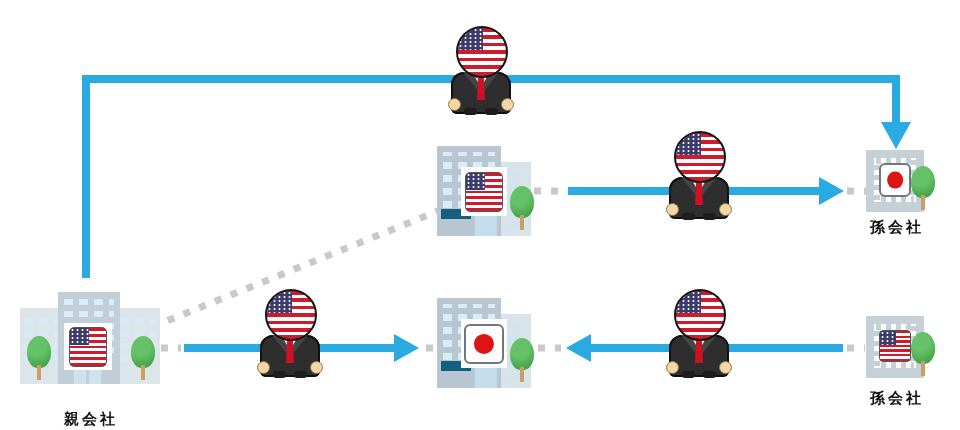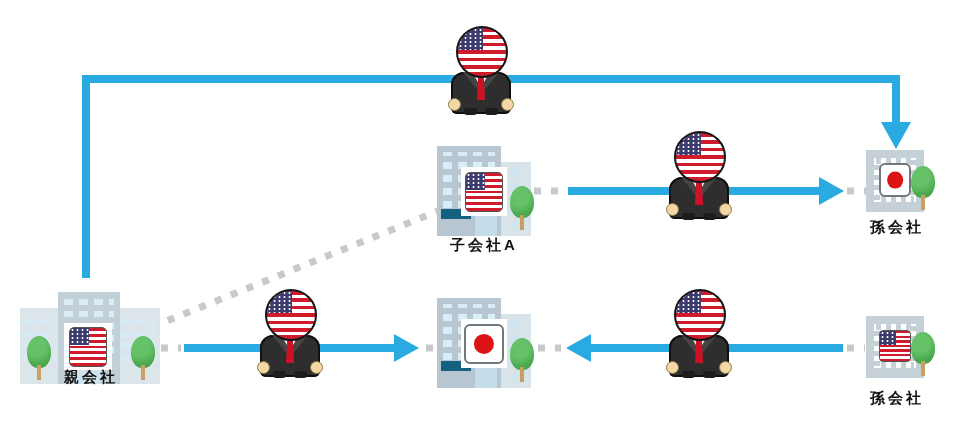--- a/index.html
+++ b/index.html
@@ -188,42 +188,41 @@
     </div>
     <div class="tree" style="left:8px;top:44px">
         <div class="crown"></div>
         <div class="trunk"></div>
       </div>
     <div class="tree" style="left:112px;top:44px">
         <div class="crown"></div>
         <div class="trunk"></div>
       </div>
   </div>
-  <div class="label" style="left:21px;top:368px">親会社</div>
+  <div class="label" style="left:21px;top:410px">親会社</div>
 
   <div class="node office" style="left:435px;top:146px;width:100px;height:90px">
     <div class="tower tower-back">
         <div class="windows"></div>
       </div>
     <div class="tower tower-main">
       <div class="windows"></div>
       <div class="band"></div>
       <div class="door"></div>
     </div>
     <div class="card">
       <div class="flag-us flag-icon" style="width:36px;height:38px">
           <div class="canton"></div>
         </div>
     </div>
     <div class="tree" style="left:74px;top:40px">
         <div class="crown"></div>
         <div class="trunk"></div>
       </div>
   </div>
-  <div class="label" style="left:414px;top:236px">子会社A</div>
 
   <div class="node office" style="left:435px;top:298px;width:100px;height:90px">
     <div class="tower tower-back">
         <div class="windows"></div>
       </div>
     <div class="tower tower-main">
       <div class="windows"></div>
       <div class="band"></div>
       <div class="door"></div>
     </div>

